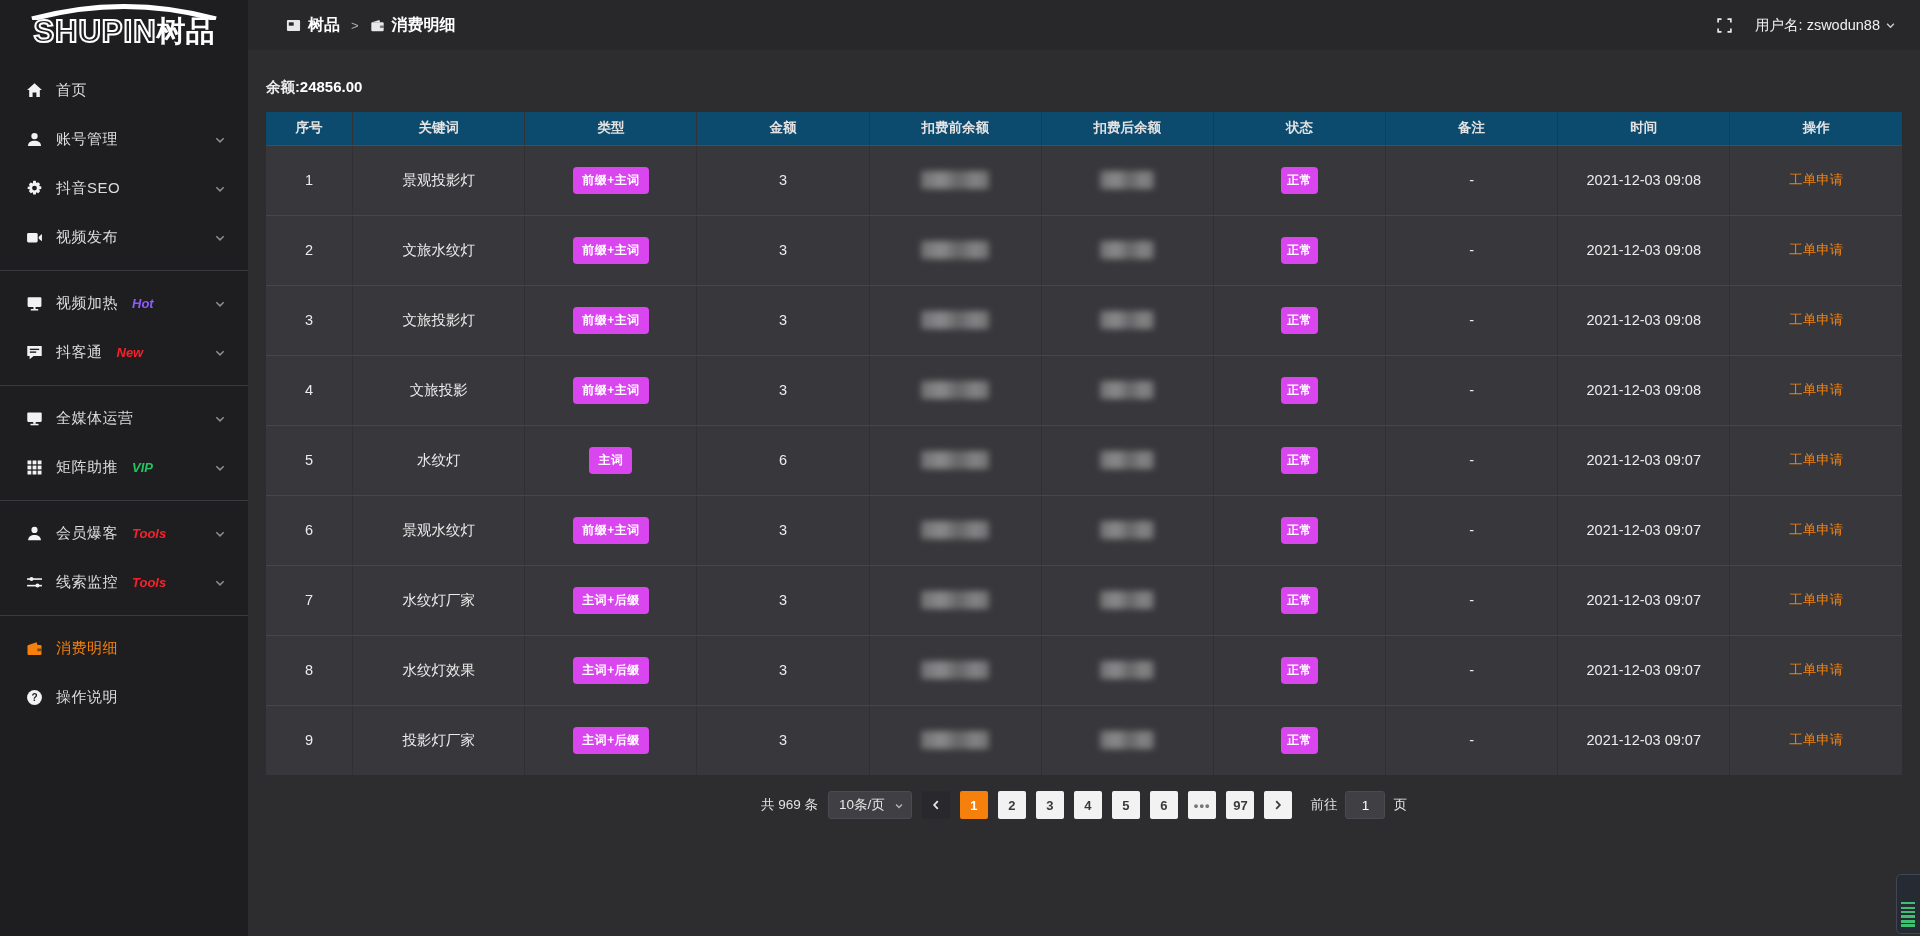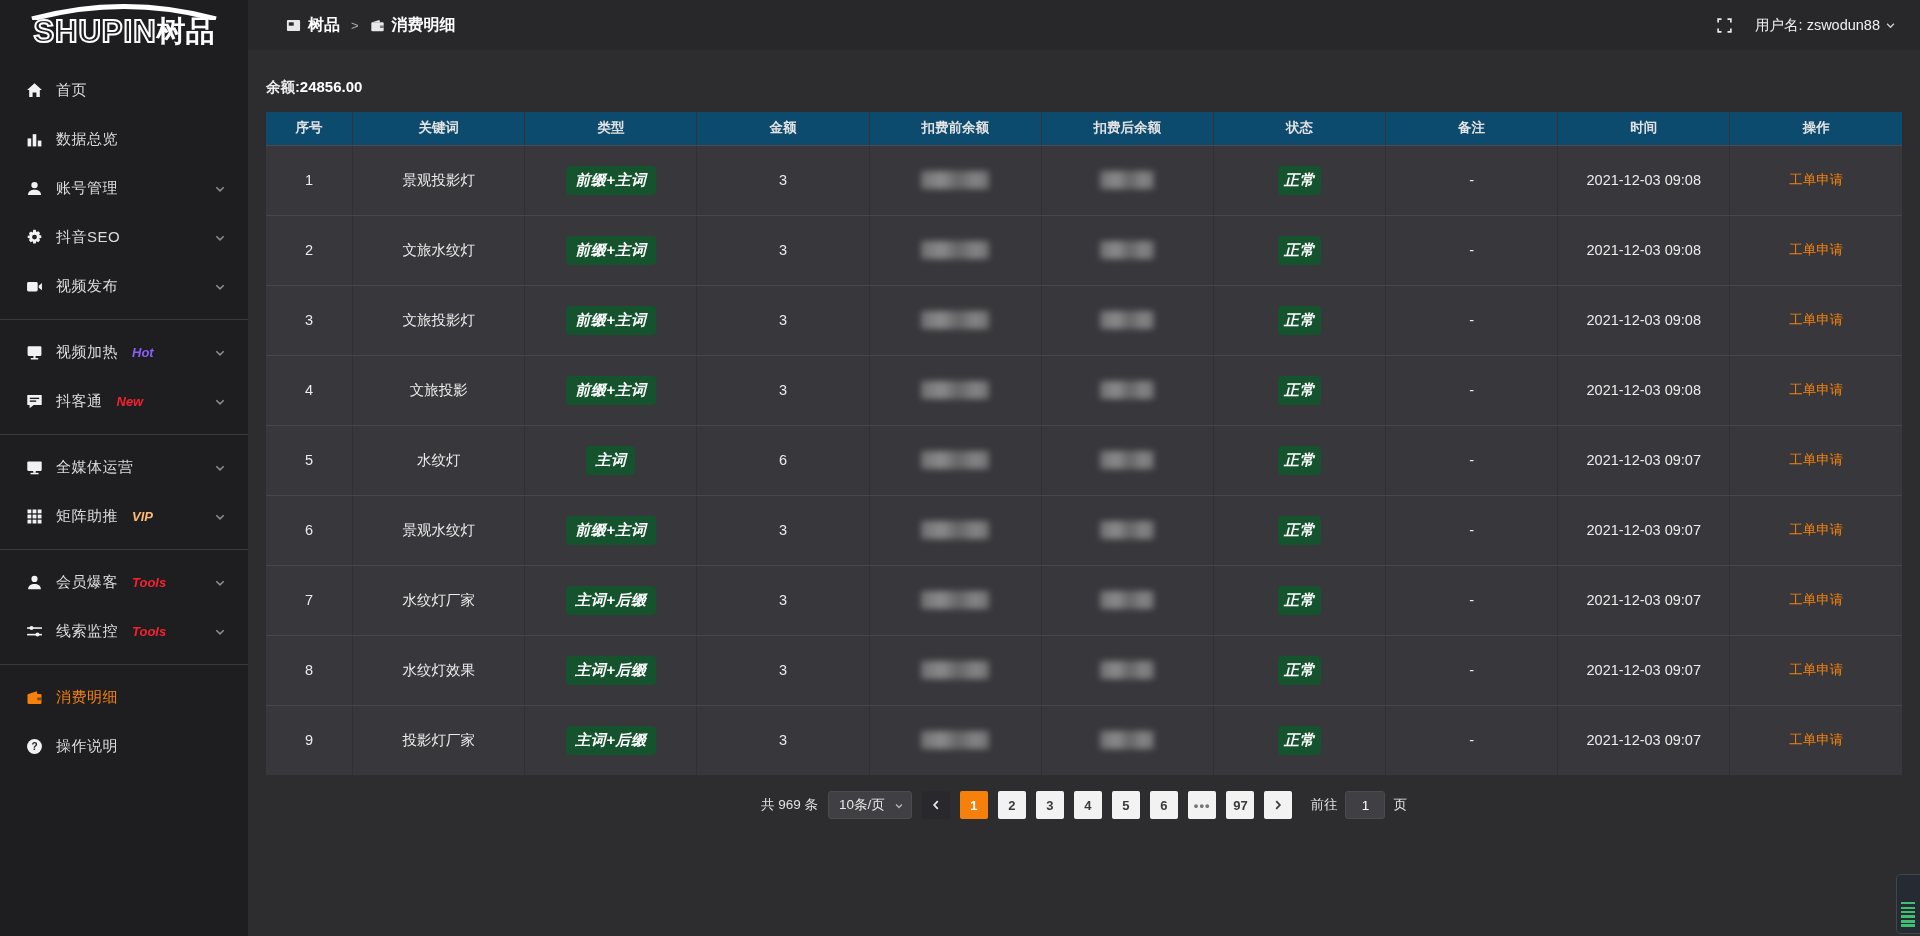--- a/index.html
+++ b/index.html
@@ -51,22 +51,22 @@
 
   table.grid { width:100%; border-collapse:collapse; table-layout:fixed; }
   .grid th { height:33px; background:#0c4a6e; color:#e3e3e3; font-size:13.5px; font-weight:bold;
     border-left:1px solid #333338; border-bottom:1px solid #4a4a4f; text-align:center; }
   .grid th:first-child { border-left:none; }
   .grid td { height:70px; background:#38383c; color:#ececec; font-size:14.5px; text-align:center;
     border-left:1px solid #303034; border-bottom:1px solid #46464b; }
   .grid td:first-child { border-left:none; }
   .grid tr:last-child td { border-bottom:none; }
   col.c-idx { width:5.3%; }
-  .badge { display:inline-block; background:#14532d; color:#fff; font-size:15px; font-weight:bold;
-    padding:5px 9px; border-radius:4px; letter-spacing:.5px;font-style:italic; }
+  .badge { display:inline-block; background:#d946ef; color:#fff; font-size:12px; font-weight:bold;
+    padding:5px 9px; border-radius:4px; letter-spacing:.5px; }
   .badge.small { padding:5px 6px; }
   .blur-chip { display:inline-block; height:18px; border-radius:2px; vertical-align:middle;
     background:linear-gradient(90deg,#9c9c9c,#cfcfcf 30%,#8a8a8a 55%,#c4c4c4 80%,#9c9c9c);
     filter:blur(3px); opacity:.55; }
   .blur-before { width:68px; }
   .blur-after { width:54px; }
   .link-btn { color:#f5810c; font-size:13.5px; cursor:pointer; }
 
   
   .pager { margin-top:16px; display:flex; align-items:center; justify-content:center; gap:10px;
@@ -118,31 +118,20 @@
             <svg viewBox="0 0 16 16" fill="currentColor">
               <path d="M8 1.2 15 7.6h-2v6.6H9.8V9.9H6.2v4.3H3V7.6H1z"></path>
             </svg>
           </span>
       <span class="mi-label">首页</span>
 
     </div>
         <div class="menu-item">
       <span class="mi-icon">
             <svg viewBox="0 0 16 16" fill="currentColor">
-              <rect x="1.5" y="7" width="3.4" height="7.5"></rect>
-              <rect x="6.3" y="3" width="3.4" height="11.5"></rect>
-              <rect x="11.1" y="9" width="3.4" height="5.5"></rect>
-            </svg>
-          </span>
-      <span class="mi-label">数据总览</span>
-
-    </div>
-        <div class="menu-item">
-      <span class="mi-icon">
-            <svg viewBox="0 0 16 16" fill="currentColor">
               <circle cx="8" cy="4.8" r="3"></circle>
               <path d="M1.8 14.2c0-3.4 2.8-5.1 6.2-5.1s6.2 1.7 6.2 5.1z"></path>
             </svg>
           </span>
       <span class="mi-label">账号管理</span>
 
       <span class="mi-chevron">
             <svg viewBox="0 0 12 12" fill="none" stroke="currentColor" stroke-width="1.5">
               <path d="M2.3 4.2 6 7.9l3.7-3.7"></path>
             </svg>
@@ -238,21 +227,21 @@
                 <rect x="1.4" y="6.2" width="3.6" height="3.6"></rect>
                 <rect x="6.2" y="6.2" width="3.6" height="3.6"></rect>
                 <rect x="11" y="6.2" width="3.6" height="3.6"></rect>
                 <rect x="1.4" y="11" width="3.6" height="3.6"></rect>
                 <rect x="6.2" y="11" width="3.6" height="3.6"></rect>
                 <rect x="11" y="11" width="3.6" height="3.6"></rect>
               </g>
             </svg>
           </span>
       <span class="mi-label">矩阵助推</span>
-      <span class="mi-tag" style="color: #fdba74;">VIP</span>
+      <span class="mi-tag" style="color: #22c55e;">VIP</span>
       <span class="mi-chevron">
             <svg viewBox="0 0 12 12" fill="none" stroke="currentColor" stroke-width="1.5">
               <path d="M2.3 4.2 6 7.9l3.7-3.7"></path>
             </svg>
           </span>
     </div>
         <div class="menu-divider"></div>
         <div class="menu-item">
       <span class="mi-icon">
             <svg viewBox="0 0 16 16" fill="currentColor">

